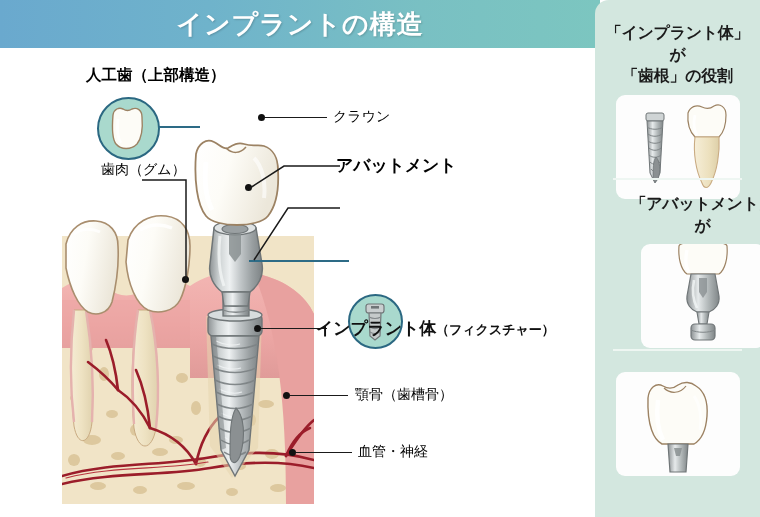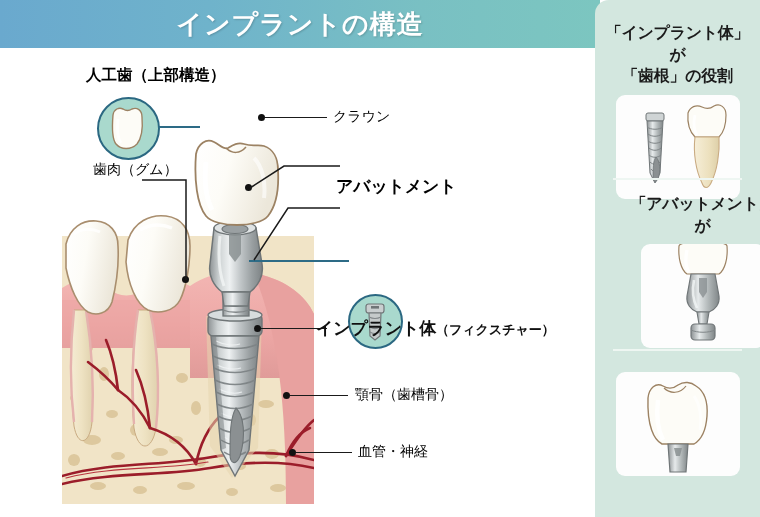--- a/index.html
+++ b/index.html
@@ -78,21 +78,21 @@
 
   
   .lbl {
     position: absolute;
     color: #000000;
     white-space: nowrap;
     line-height: 1.1;
   }
   .lbl-reg { font-size: 14px; font-weight: normal; }
   .lbl-bold { font-size: 15.5px; font-weight: bold; }
-  .lbl-big { font-size: 17px; font-weight: bold; letter-spacing: -0.2px; margin-top: 21px; }
+  .lbl-big { font-size: 17px; font-weight: bold; letter-spacing: -0.2px; }
   .lbl-sub { font-size: 13px; font-weight: bold; }
 
   
   .leader { position: absolute; background: #1a1a1a; }
   .leader-h { height: 1.4px; }
   .dot {
     position: absolute; width: 7px; height: 7px;
     border-radius: 50%; background: #111111;
   }
   .leader-teal { position: absolute; background: #2d6b86; height: 2px; }
@@ -349,21 +349,21 @@
     <div class="leader leader-h" style="left:261px; top:280px; width:66px;"></div>
 
     <div class="dot" style="left:283px; top:344px;"></div>
     <div class="leader leader-h" style="left:290px; top:347px; width:58px;"></div>
 
     <div class="dot" style="left:289px; top:401px;"></div>
     <div class="leader leader-h" style="left:296px; top:404px; width:56px;"></div>
 
     <div class="lbl lbl-bold" style="left:86px; top:18px;">人工歯（上部構造）</div>
 
-    <div class="lbl lbl-reg" style="left:93px; top:114px;">歯肉（グム）</div>
+    <div class="lbl lbl-reg" style="left:101px; top:114px;">歯肉（グム）</div>
 
     <div class="lbl lbl-reg" style="left:333px; top:61px;">クラウン</div>
 
     <div class="lbl lbl-big" style="left:336px; top:109px;">アバットメント</div>
 
 
     <div style="position:absolute; left:316px; top:269px; white-space:nowrap;">
       <span class="lbl-big" style="color:#101010;">インプラント体</span><span class="lbl-sub" style="color:#101010;">（フィクスチャー）</span>
     </div>
 

